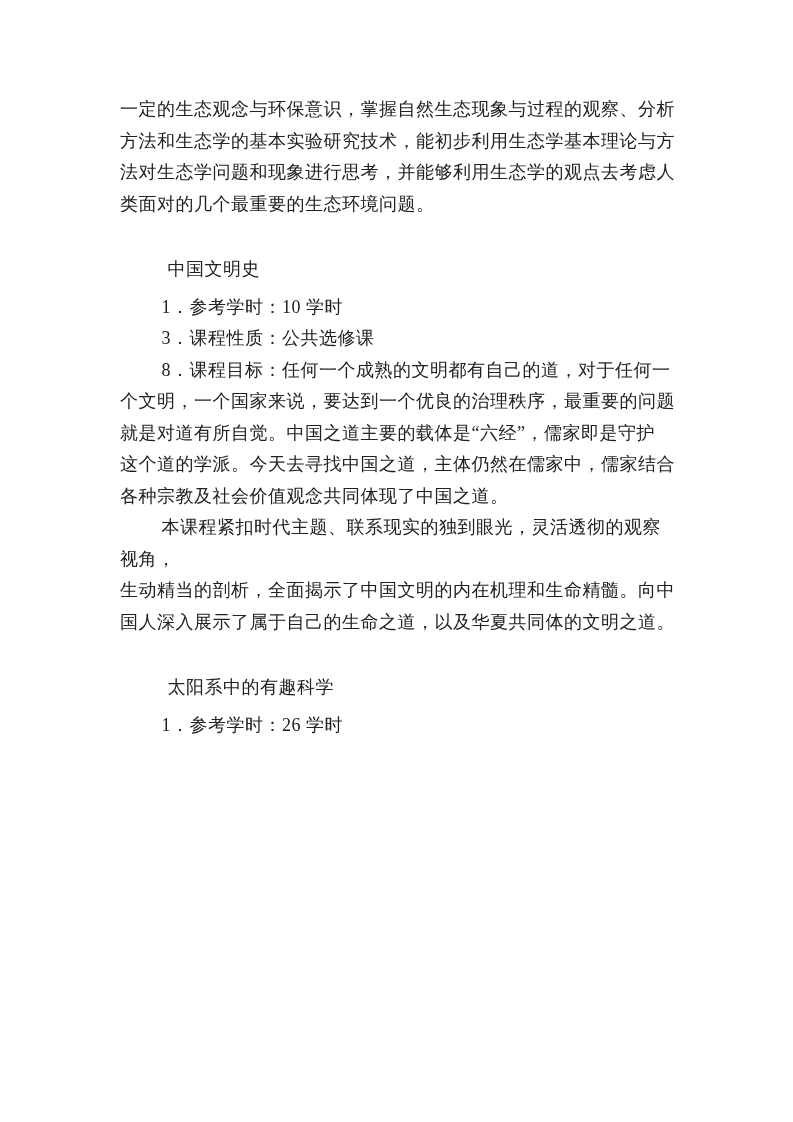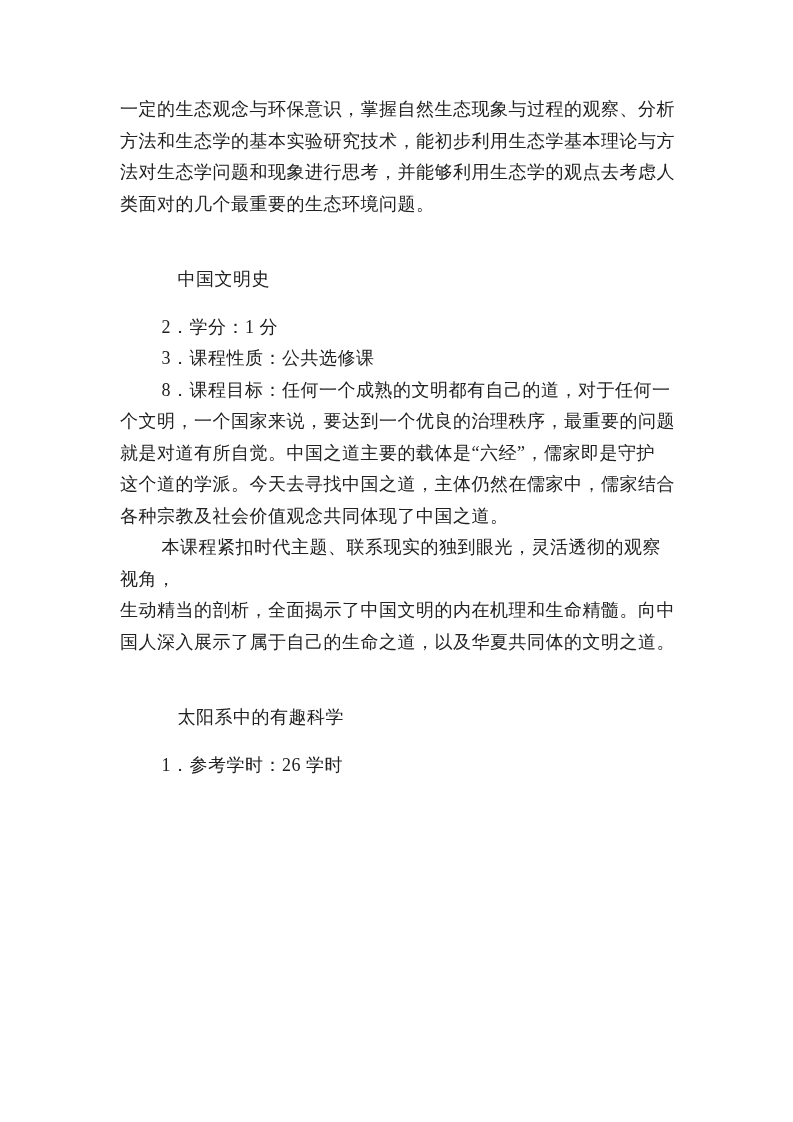--- a/index.html
+++ b/index.html
@@ -27,21 +27,21 @@
   }
   .para {
     margin: 0;
     white-space: pre-line;      
     text-indent: 2.3em;         
   }
   .para.no-indent {
     text-indent: 0;             
   }
   .section-title {
-    margin: 16px;
+    margin: 6px;
     white-space: pre-line;
     text-indent: 2.3em;
     font-weight: normal;
     font-size: 18px;
   }
   .spacer {
     height: 28px;               
   }
 </style>
 </head>
@@ -53,22 +53,22 @@
     <p class="para no-indent">一定的生态观念与环保意识，掌握自然生态现象与过程的观察、分析
 方法和生态学的基本实验研究技术，能初步利用生态学基本理论与方
 法对生态学问题和现象进行思考，并能够利用生态学的观点去考虑人
 类面对的几个最重要的生态环境问题。</p>
 
 
     <div class="spacer"></div>
 
     <p class="section-title">中国文明史</p>
 
+    <p class="para">1．参考学时：10 学时</p>
 
-    <p class="para">2．学分：1 分</p>
 
     <p class="para">3．课程性质：公共选修课</p>
 
     <p class="para">8．课程目标：任何一个成熟的文明都有自己的道，对于任何一
 个文明，一个国家来说，要达到一个优良的治理秩序，最重要的问题
 就是对道有所自觉。中国之道主要的载体是“六经”，儒家即是守护
 这个道的学派。今天去寻找中国之道，主体仍然在儒家中，儒家结合
 各种宗教及社会价值观念共同体现了中国之道。</p>
 
 

